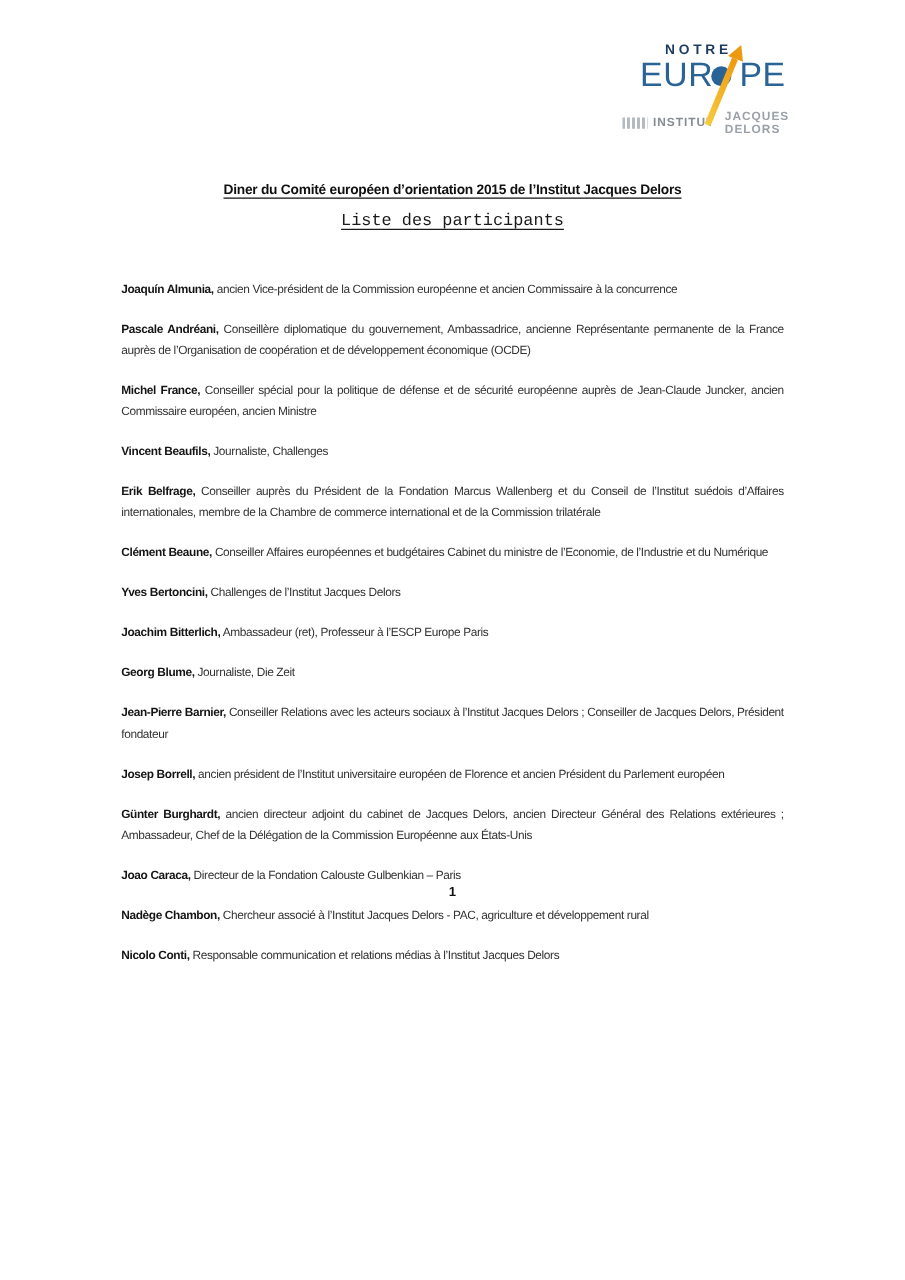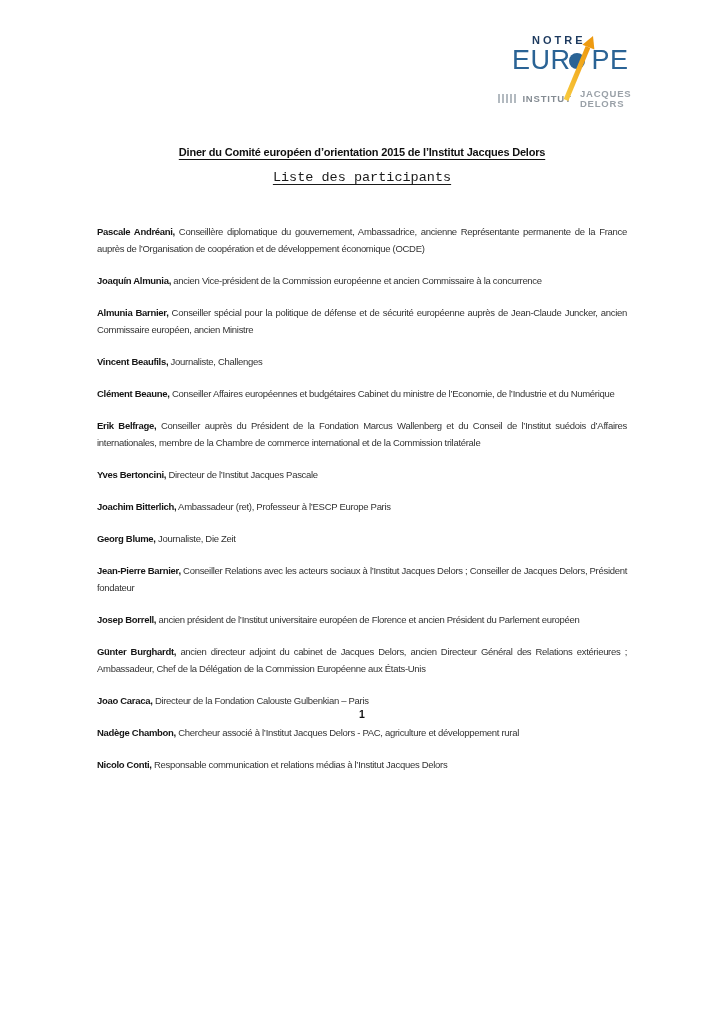--- a/index.html
+++ b/index.html
@@ -152,45 +152,45 @@
       <polygon points="95,2 96.4,15.4 84.4,10.8" fill="#ee9a10"></polygon>
     </svg>
   </div>
 
   <div class="content">
     <h1 class="doc-title">Diner du Comité européen d’orientation 2015 de l’Institut Jacques Delors</h1>
     <h2 class="doc-subtitle">Liste des participants</h2>
 
     <div class="participants">
   <p class="participant">
+    <strong class="p-name">Joaquín Almunia,</strong><span class="p-role"> ancien Vice-président de la Commission européenne et ancien Commissaire à la concurrence</span>
+  </p>
+
+  <p class="participant">
     <strong class="p-name">Pascale Andréani,</strong><span class="p-role"> Conseillère diplomatique du gouvernement, Ambassadrice, ancienne Représentante permanente de la France auprès de l’Organisation de coopération et de développement économique (OCDE)</span>
   </p>
 
   <p class="participant">
-    <strong class="p-name">Joaquín Almunia,</strong><span class="p-role"> ancien Vice-président de la Commission européenne et ancien Commissaire à la concurrence</span>
-  </p>
-
-  <p class="participant">
-    <strong class="p-name">Almunia Barnier,</strong><span class="p-role"> Conseiller spécial pour la politique de défense et de sécurité européenne auprès de Jean-Claude Juncker, ancien Commissaire européen, ancien Ministre</span>
+    <strong class="p-name">Michel France,</strong><span class="p-role"> Conseiller spécial pour la politique de défense et de sécurité européenne auprès de Jean-Claude Juncker, ancien Commissaire européen, ancien Ministre</span>
   </p>
 
   <p class="participant">
     <strong class="p-name">Vincent Beaufils,</strong><span class="p-role"> Journaliste, Challenges</span>
   </p>
 
   <p class="participant">
+    <strong class="p-name">Erik Belfrage,</strong><span class="p-role"> Conseiller auprès du Président de la Fondation Marcus Wallenberg et du Conseil de l’Institut suédois d’Affaires internationales, membre de la Chambre de commerce international et de la Commission trilatérale</span>
+  </p>
+
+  <p class="participant">
     <strong class="p-name">Clément Beaune,</strong><span class="p-role"> Conseiller Affaires européennes et budgétaires Cabinet du ministre de l’Economie, de l’Industrie et du Numérique</span>
   </p>
 
   <p class="participant">
-    <strong class="p-name">Erik Belfrage,</strong><span class="p-role"> Conseiller auprès du Président de la Fondation Marcus Wallenberg et du Conseil de l’Institut suédois d’Affaires internationales, membre de la Chambre de commerce international et de la Commission trilatérale</span>
-  </p>
-
-  <p class="participant">
-    <strong class="p-name">Yves Bertoncini,</strong><span class="p-role"> Directeur de l’Institut Jacques Pascale</span>
+    <strong class="p-name">Yves Bertoncini,</strong><span class="p-role"> Challenges de l’Institut Jacques Delors</span>
   </p>
 
   <p class="participant">
     <strong class="p-name">Joachim Bitterlich,</strong><span class="p-role"> Ambassadeur (ret), Professeur à l’ESCP Europe Paris</span>
   </p>
 
   <p class="participant">
     <strong class="p-name">Georg Blume,</strong><span class="p-role"> Journaliste, Die Zeit</span>
   </p>
 

